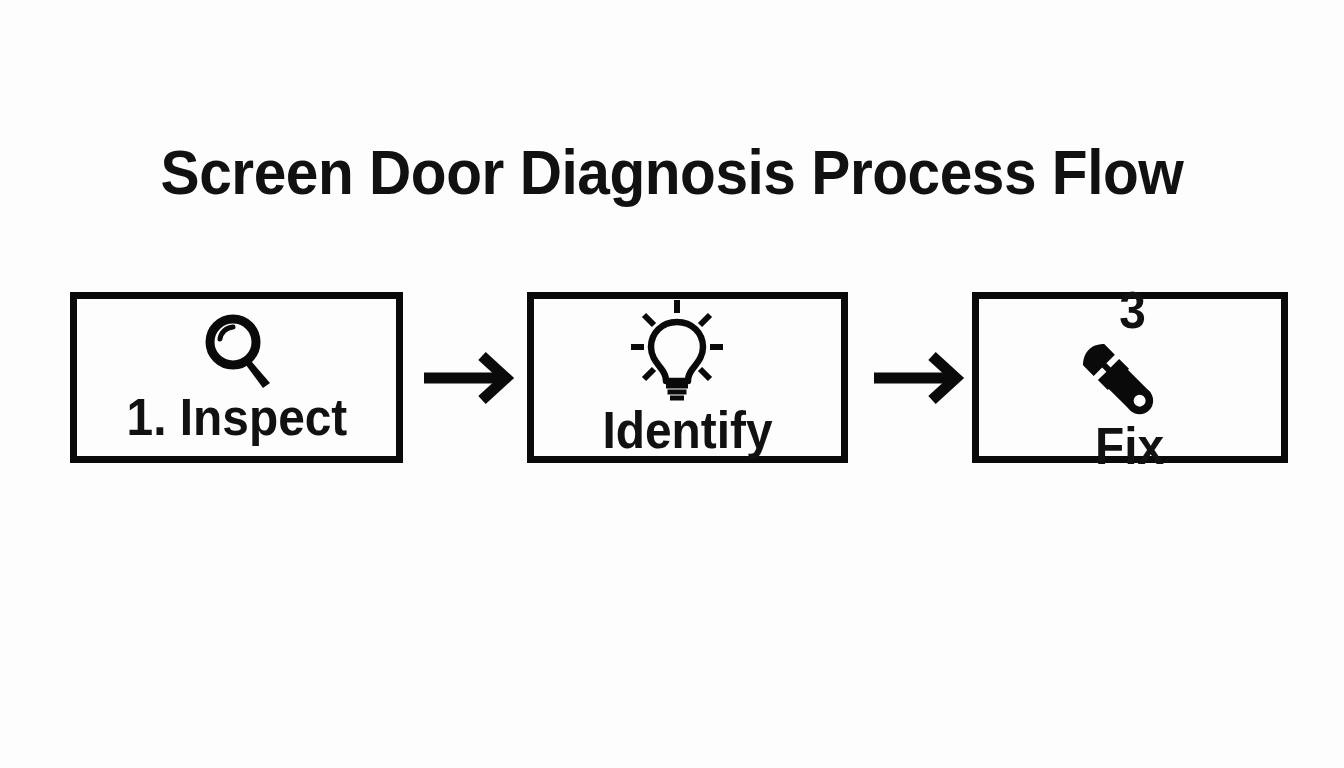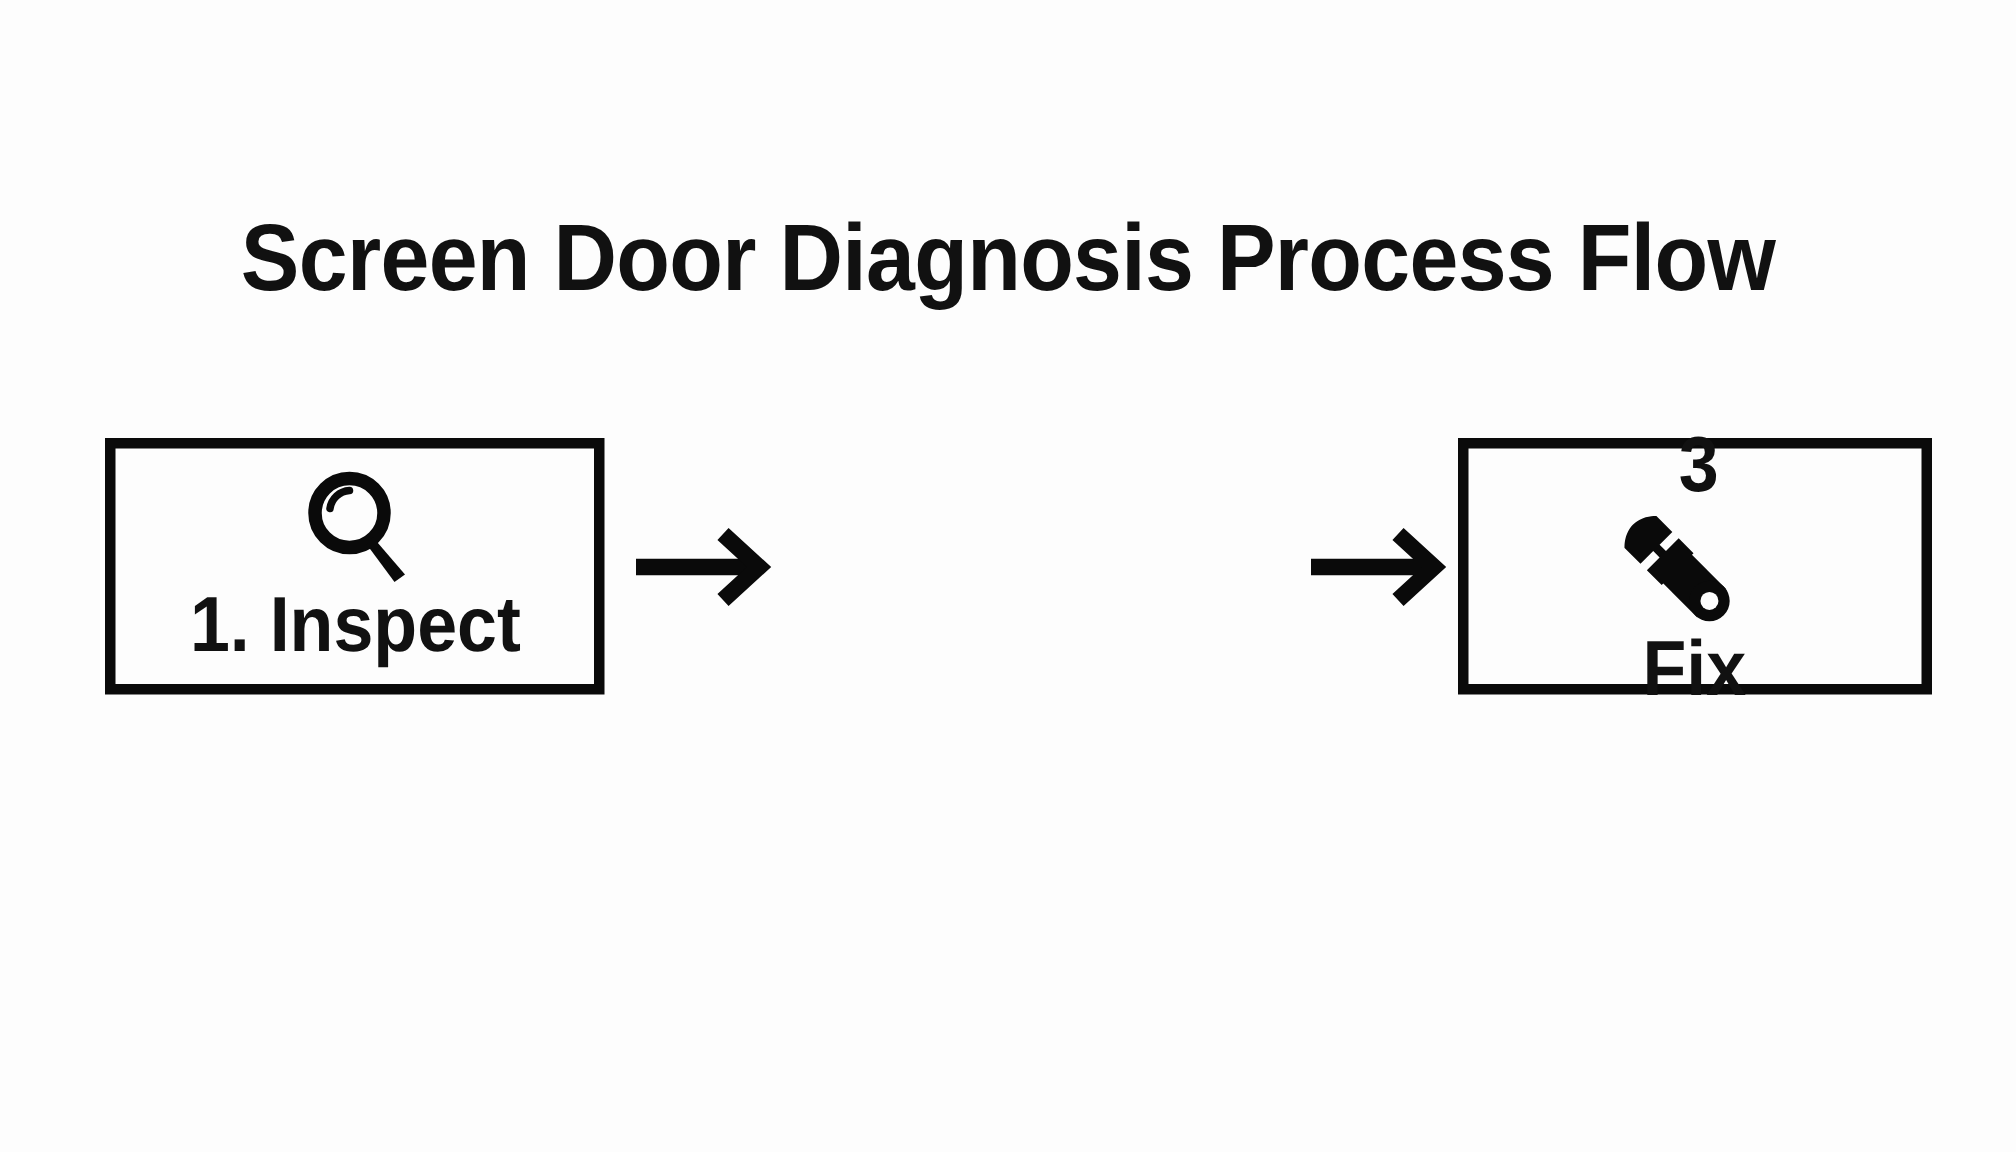--- a/index.html
+++ b/index.html
@@ -148,20 +148,52 @@
       </div>
     </div>
 
     <div class="arrow" id="arrow-1">
       <svg viewBox="0 0 100 52" aria-hidden="true">
         <line x1="2" y1="26" x2="78" y2="26" stroke="#0a0a0a" stroke-width="11"></line>
         <polyline points="60,4 84,26 60,48" fill="none" stroke="#0a0a0a" stroke-width="11" stroke-linejoin="miter" stroke-linecap="butt"></polyline>
       </svg>
     </div>
 
+    <div class="step-box" id="box-2">
+      <div class="step-inner">
+        <span class="icon-slot">
+          <svg viewBox="0 0 96 104" aria-hidden="true">
+
+            <path d="M48 24
+                     C63 24 74 35 74 49
+                     C74 59 68 65 63.5 71
+                     C60 75.5 59 79 59 83
+                     L37 83
+                     C37 79 36 75.5 32.5 71
+                     C28 65 22 59 22 49
+                     C22 35 33 24 48 24 Z" fill="none" stroke="#0a0a0a" stroke-width="6.5" stroke-linejoin="round"></path>
+
+            <line x1="37" y1="88" x2="59" y2="88" stroke="#0a0a0a" stroke-width="5"></line>
+            <line x1="38.5" y1="94" x2="57.5" y2="94" stroke="#0a0a0a" stroke-width="5"></line>
+            <line x1="41" y1="100" x2="55" y2="100" stroke="#0a0a0a" stroke-width="5"></line>
+
+            <g stroke="#0a0a0a" stroke-width="6" stroke-linecap="butt">
+              <line x1="48" y1="2" x2="48" y2="15"></line>
+              <line x1="2" y1="49" x2="15" y2="49"></line>
+              <line x1="81" y1="49" x2="94" y2="49"></line>
+              <line x1="15" y1="17" x2="25" y2="27"></line>
+              <line x1="81" y1="17" x2="71" y2="27"></line>
+              <line x1="15" y1="81" x2="25" y2="71"></line>
+              <line x1="81" y1="81" x2="71" y2="71"></line>
+            </g>
+          </svg>
+        </span>
+        <span class="step-label">Identify</span>
+      </div>
+    </div>
 
     <div class="arrow" id="arrow-2">
       <svg viewBox="0 0 100 52" aria-hidden="true">
         <line x1="2" y1="26" x2="78" y2="26" stroke="#0a0a0a" stroke-width="11"></line>
         <polyline points="60,4 84,26 60,48" fill="none" stroke="#0a0a0a" stroke-width="11" stroke-linejoin="miter" stroke-linecap="butt"></polyline>
       </svg>
     </div>
 
     <div class="step-box" id="box-3">
       <div class="step-inner">

